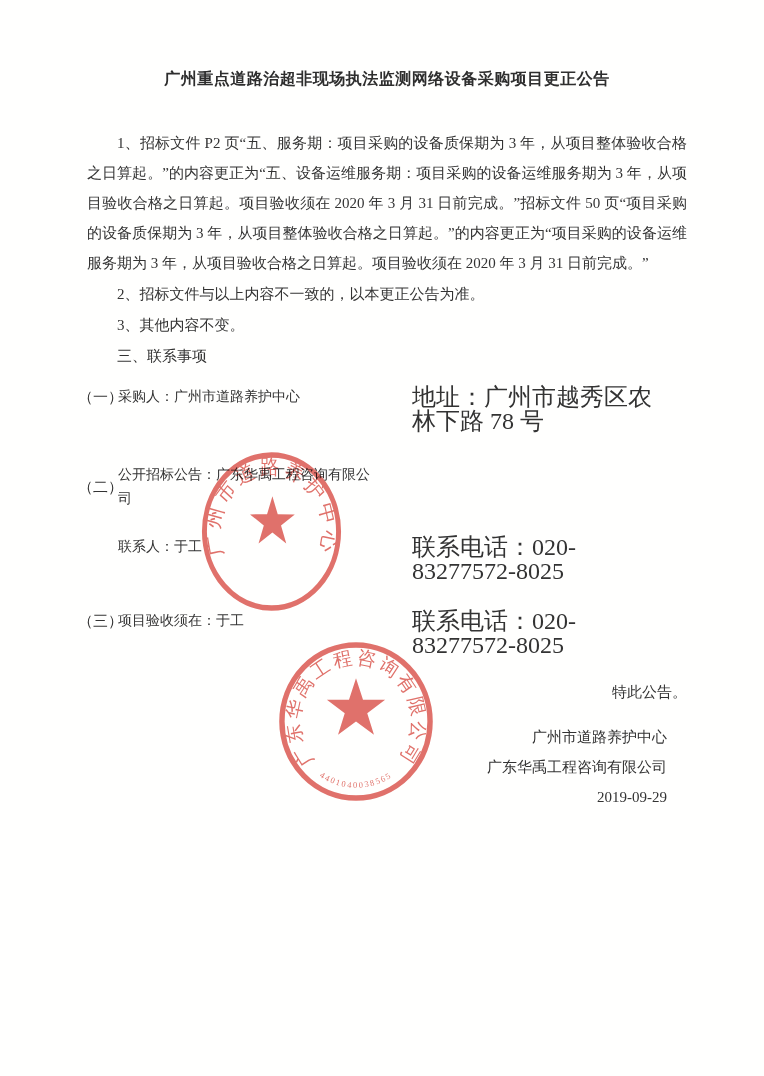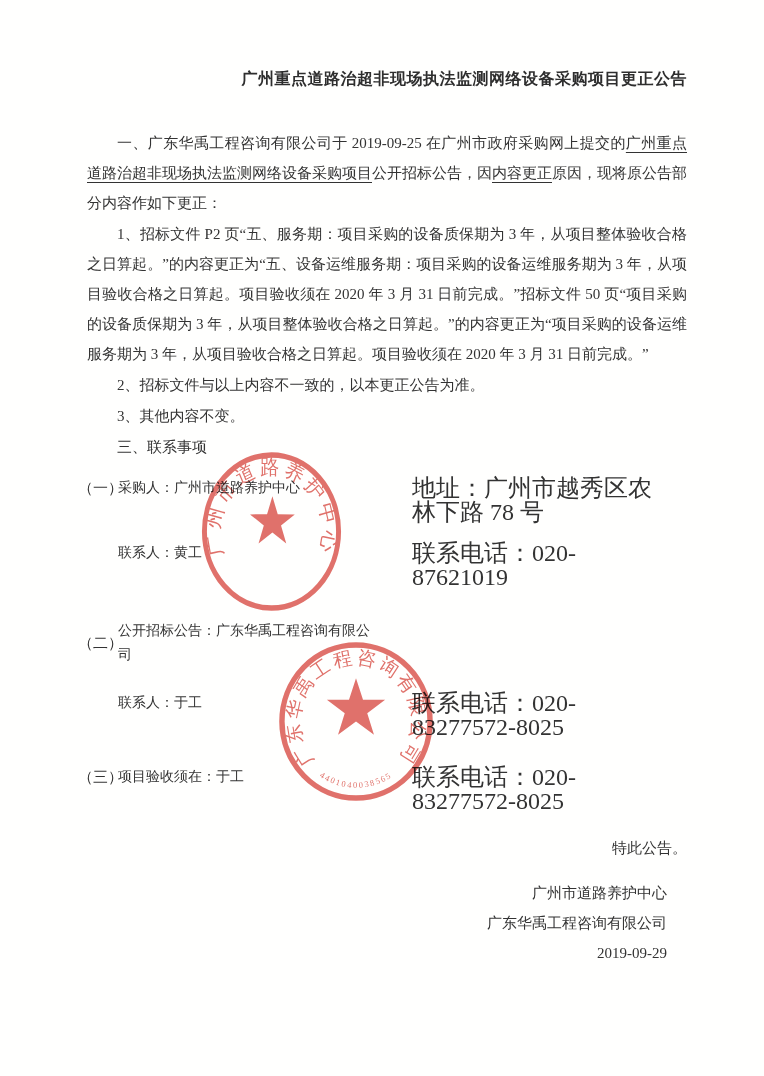--- a/index.html
+++ b/index.html
@@ -6,21 +6,21 @@
   .page {
     position:relative;
     width:764px; height:1076px;
     background:#fffffe;
     font-family:"Liberation Serif","DejaVu Serif",serif;
     color:#333333;
     overflow:hidden;
   }
   .content { padding:66px 77px 0 87px; }
   .doc-title {
-    font-size:16px; font-weight:bold; text-align:right;
+    font-size:16px; font-weight:bold; text-align:center;
     line-height:26px; margin:0 0 36px 0; letter-spacing:0.5px; color:#2e2e2e;
   }
   .para {
     font-size:15px; line-height:30px; margin:0;
     text-align:justify; text-indent:2em; word-break:break-all;
   }
   .para + .para { margin-top:1px; }
   .u { text-decoration:underline; text-underline-offset:4px; }
   .contacts { margin-top:13px; }
   .crow { display:flex; align-items:flex-start; margin-left:-9px; }
@@ -43,44 +43,36 @@
   .stamp svg { width:100%; height:100%; display:block; }
 </style>
 </head>
 <body>
 
 <div class="page">
   <div class="content">
 
     <h1 class="doc-title">广州重点道路治超非现场执法监测网络设备采购项目更正公告</h1>
 
-    <p class="para"><span>一、广东华禹工程咨询有限公司于 2019-09-25 在广州市政府采购网上提交的</span><span class="u">广州重点道路治超非现场执法监测网络设备采购项目</span><span>公开招标公告，因</span><span class="u">内容更正</span><span>原因，现将原公告部分内容作如下更正：</span></p>
 
     <p class="para">1、招标文件 P2 页“五、服务期：项目采购的设备质保期为 3 年，从项目整体验收合格之日算起。”的内容更正为“五、设备运维服务期：项目采购的设备运维服务期为 3 年，从项目验收合格之日算起。项目验收须在 2020 年 3 月 31 日前完成。”招标文件 50 页“项目采购的设备质保期为 3 年，从项目整体验收合格之日算起。”的内容更正为“项目采购的设备运维服务期为 3 年，从项目验收合格之日算起。项目验收须在 2020 年 3 月 31 日前完成。”</p>
     <p class="para">2、招标文件与以上内容不一致的，以本更正公告为准。</p>
     <p class="para">3、其他内容不变。</p>
     <p class="para">三、联系事项</p>
 
     <div class="contacts">
 
       <div class="crow" id="row1">
         <div class="cnum">（一）</div>
         <div class="cleft">
             <span class="cap">采购人：广州市道路养护中心</span>
           </div>
         <div class="cright">地址：广州市越秀区农林下路 78 号</div>
       </div>
 
-      <div class="crow" id="row1b">
-        <div class="cnum"></div>
-        <div class="cleft">
-            <span class="cap">联系人：黄工</span>
-          </div>
-        <div class="cright">联系电话：020- 87621019</div>
-      </div>
 
       <div class="crow" id="row2">
         <div class="cnum vcenter">（二）</div>
         <div class="cleft">
             <span class="cap">公开招标公告：广东华禹工程咨询有限公司</span>
           </div>
       </div>
 
       <div class="crow" id="row2b">
         <div class="cnum"></div>

